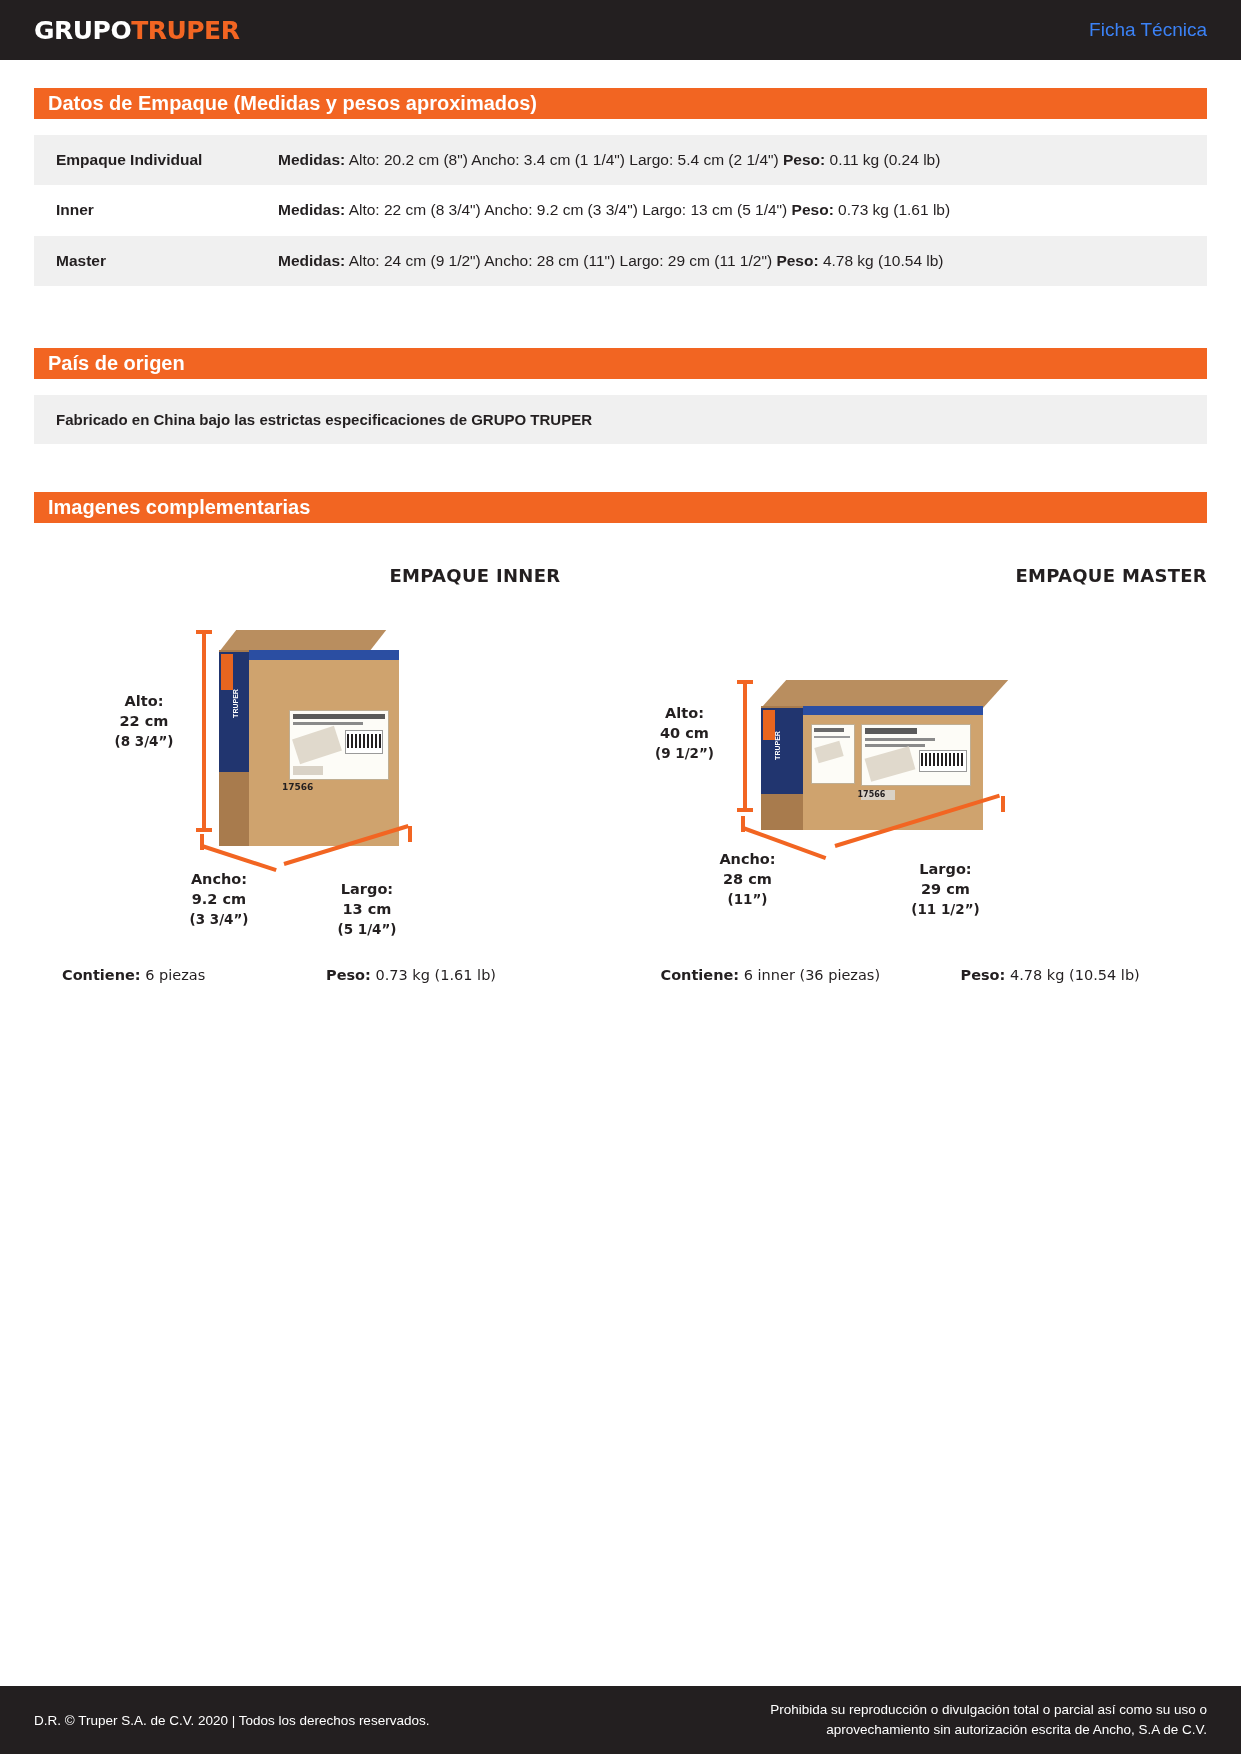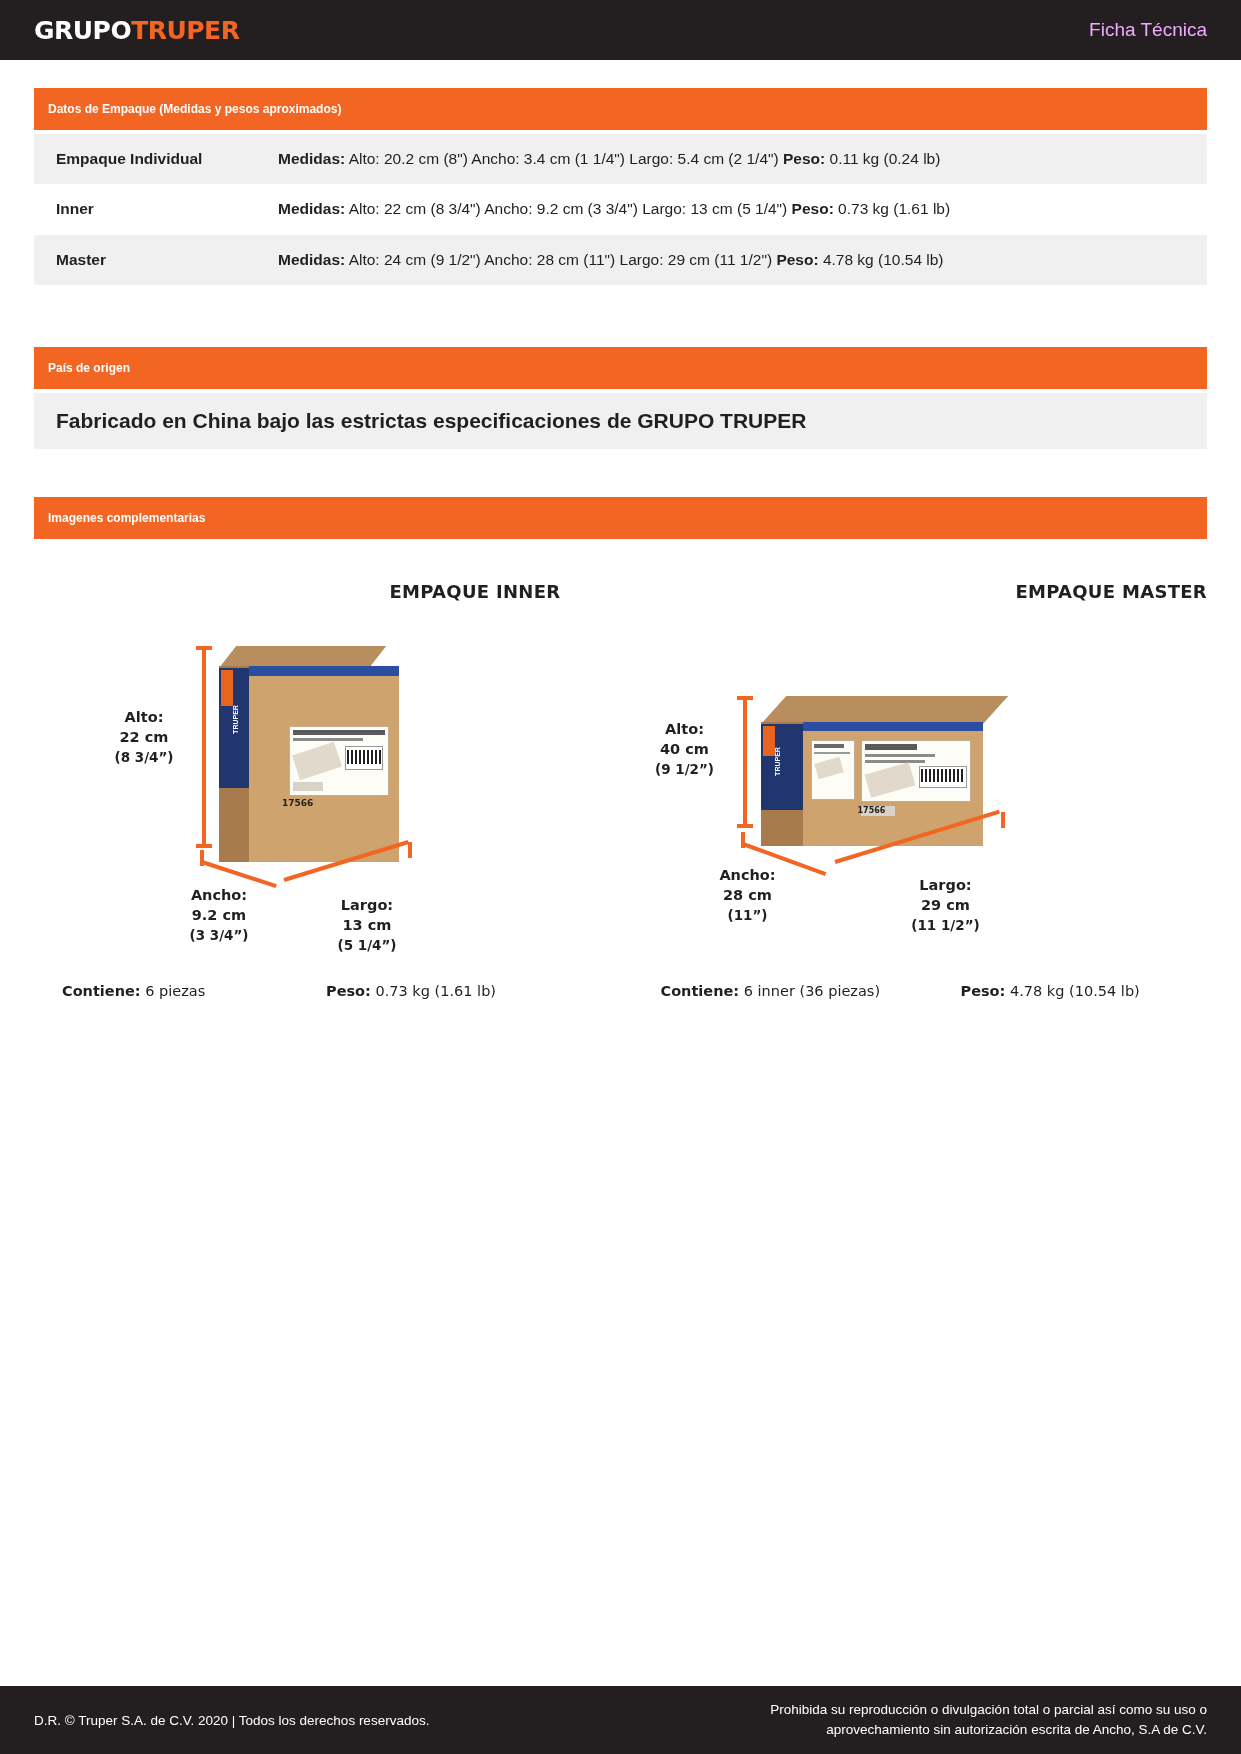--- a/index.html
+++ b/index.html
@@ -24,37 +24,37 @@
   }
   .logo {
     font-size: 25px;
     font-weight: bold;
     letter-spacing: -0.5px;
     font-family: "DejaVu Sans", sans-serif;
   }
   .logo .grupo { color: #ffffff; }
   .logo .truper { color: #f26522; }
   .header-title {
-    color: #f0abfc;
+    color: #3b82f6;
     font-size: 19px;
     font-weight: normal;
   }
 
   
   .content {
     padding: 28px 34px 0 34px;
   }
 
   .section-bar {
     background: #f26522;
     color: #ffffff;
-    font-size: 12px;
-    font-weight: bold;
-    padding: 14px 14px;
-    margin-bottom: 4px;
+    font-size: 20px;
+    font-weight: bold;
+    padding: 4px 14px;
+    margin-bottom: 16px;
   }
 
   
   .pack-table {
     width: 100%;
     border-collapse: collapse;
     margin-bottom: 0;
   }
   .pack-table tr { background: #ffffff; }
   .pack-table tr.alt { background: #f0f0f0; }
@@ -71,21 +71,21 @@
     padding-left: 22px;
   }
   .pack-table td.value b { font-weight: bold; }
 
   .gap-lg { height: 62px; }
   .gap-md { height: 48px; }
 
   .origin-row {
     background: #f0f0f0;
     padding: 16px 22px;
-    font-size: 21px;
+    font-size: 15px;
     font-weight: bold;
   }
 
   
   .images-area {
     display: flex;
     margin-top: 42px;
   }
   .pack-col {
     width: 50%;

